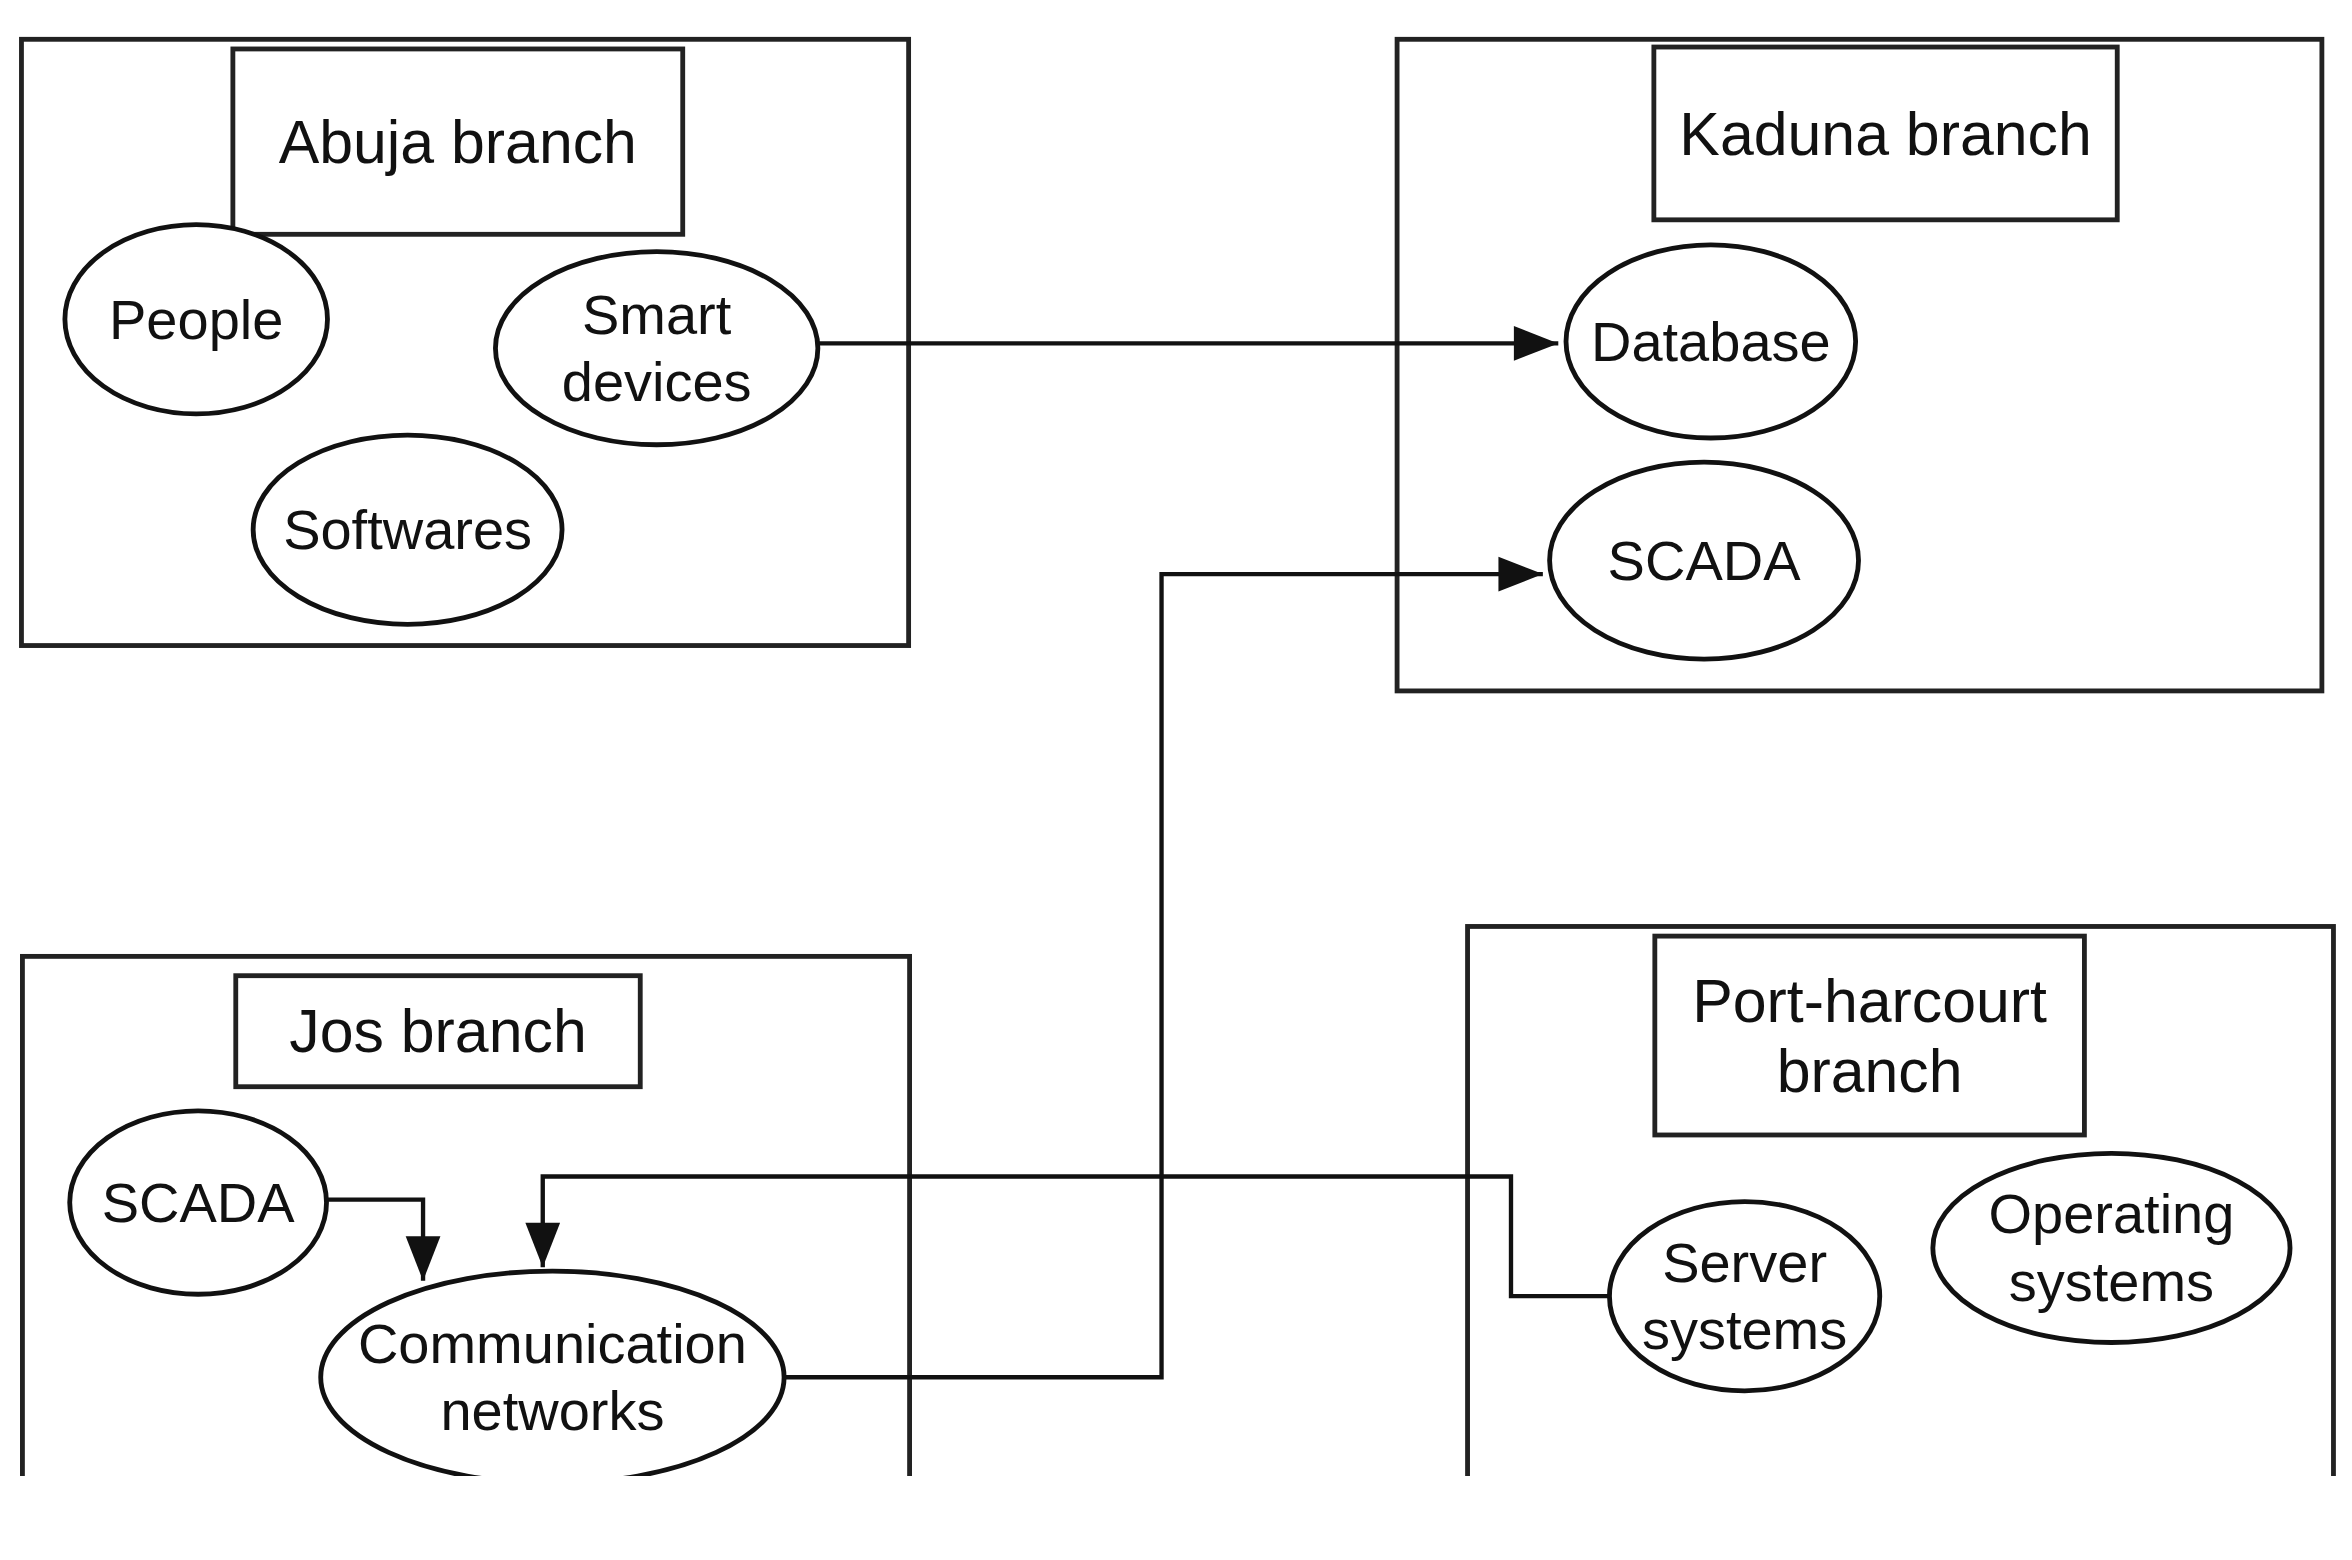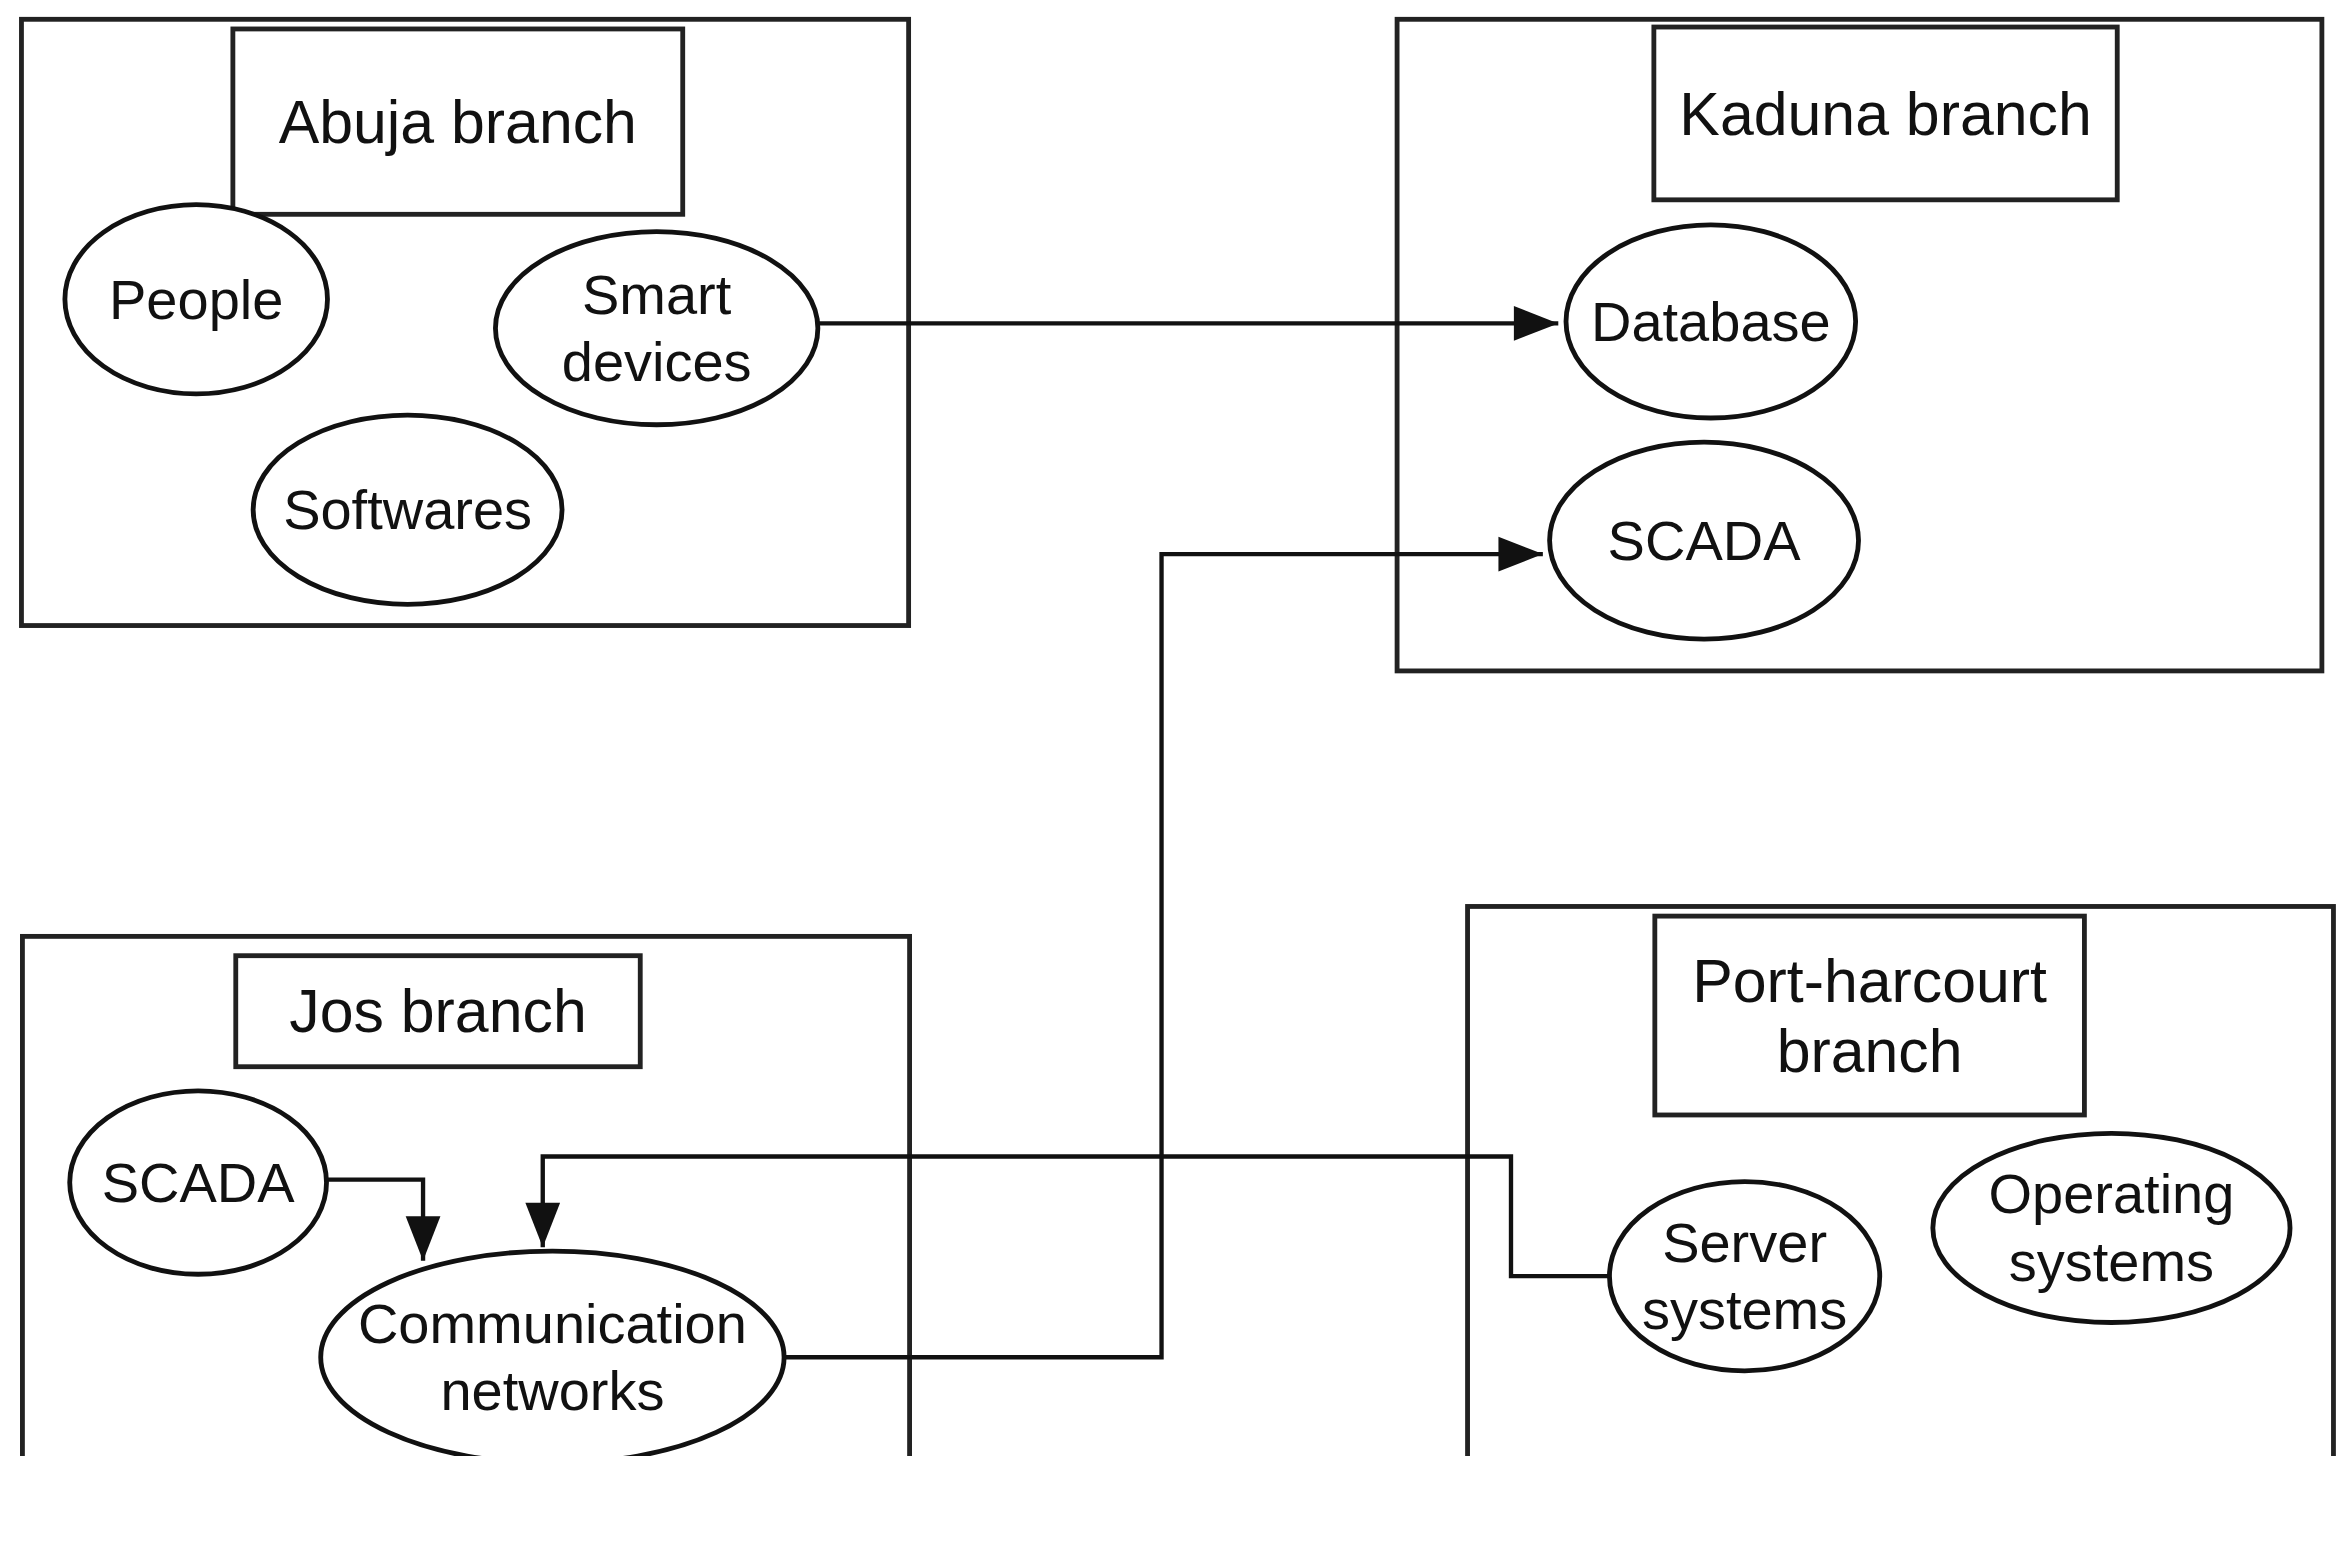--- a/index.html
+++ b/index.html
@@ -6,20 +6,21 @@
     margin: 0;
     padding: 0;
     background: #ffffff;
   }
   .diagram-wrap {
     width: 2353px;
     height: 1456px;
     position: relative;
     background: #ffffff;
     font-family: "Liberation Sans", sans-serif;
+    margin-top: 20px;
   }
   svg text {
     font-family: "Liberation Sans", sans-serif;
     fill: #111111;
   }
   .group-box   { fill: #ffffff; stroke: #222222; stroke-width: 5; }
   .title-box   { fill: #ffffff; stroke: #222222; stroke-width: 5; }
   .node-shape  { fill: #ffffff; stroke: #111111; stroke-width: 5; }
   .connector   { fill: none;    stroke: #111111; stroke-width: 4.5; }
   .arrow-head  { fill: #111111; stroke: none; }

